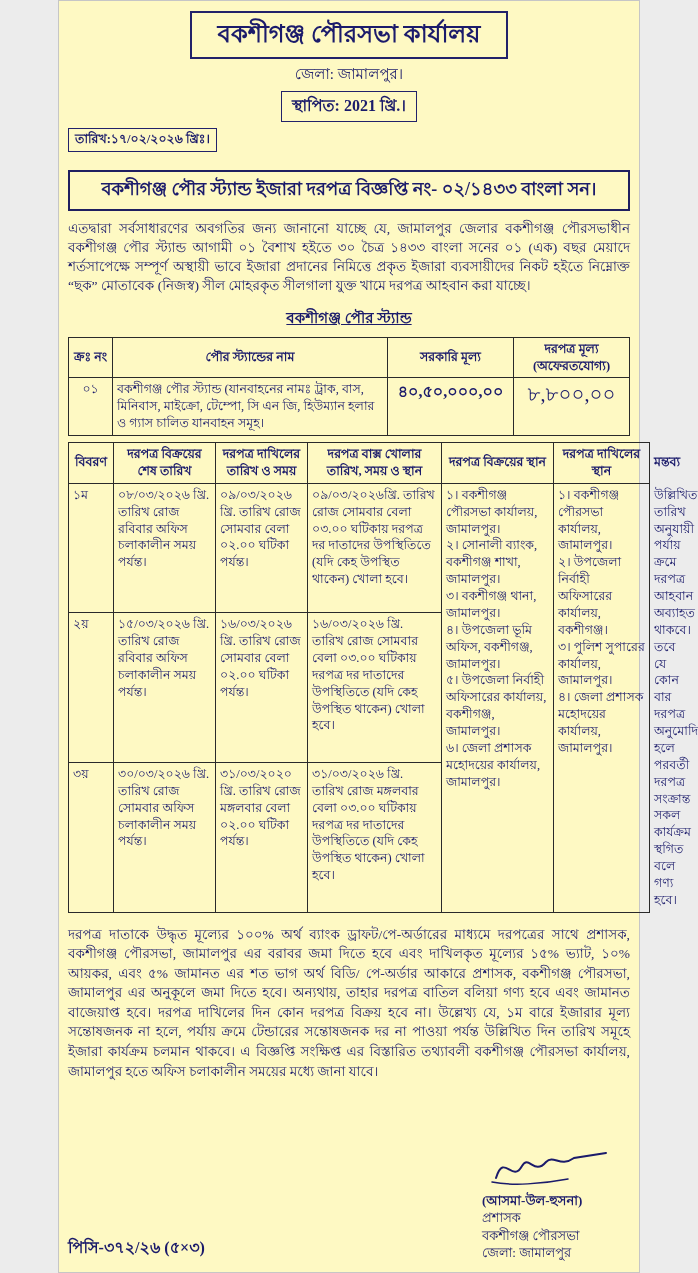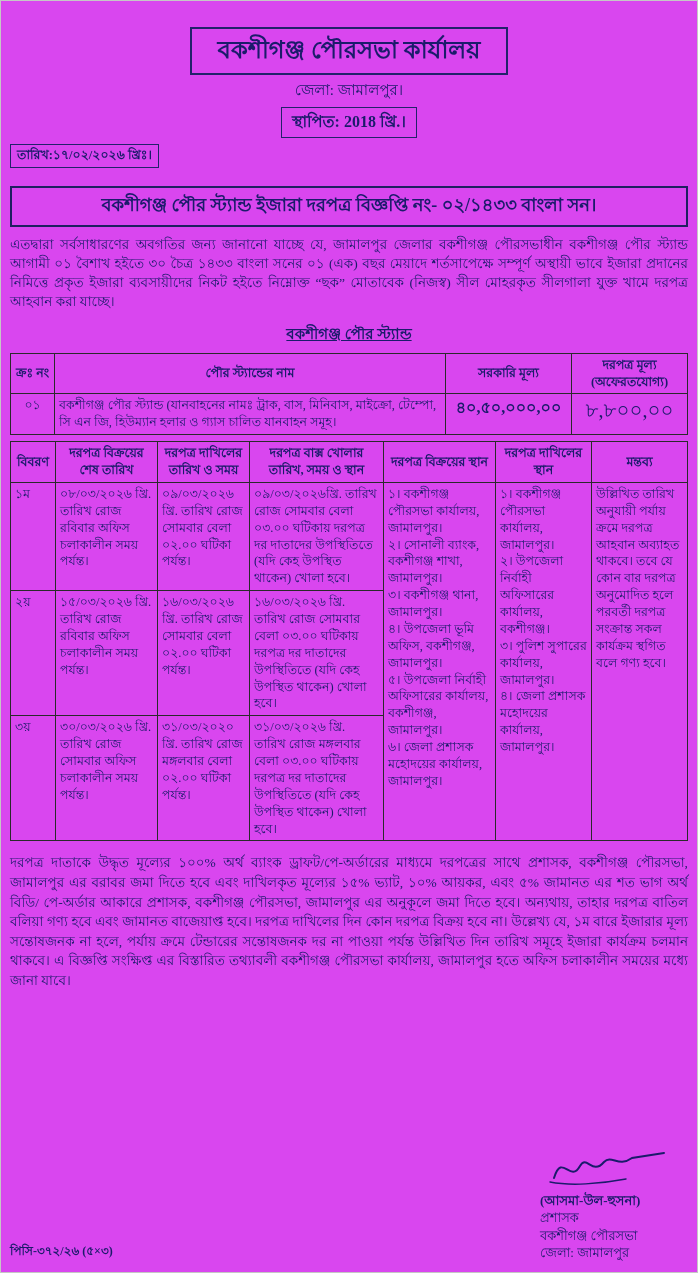--- a/index.html
+++ b/index.html
@@ -1,20 +1,20 @@
 <!DOCTYPE html>
 <html lang="bn"><head>
 <meta charset="utf-8">
 <style>
   * { margin:0; padding:0; box-sizing:border-box; }
   html,body { background:#ececec; }
   body { font-family:"Liberation Serif", serif; }
   .page {
-    width:698px; min-height:1273px; margin:0 auto; background:#d946ef;
-    color:#1b1b6b; padding:26px 9px 10px; border:1px solid #c6c6c6;
+    width:582px; min-height:1273px; margin:0 auto; background:#fef9c3;
+    color:#1b1b6b; padding:10px 9px 10px; border:1px solid #c6c6c6;
     display:flex; flex-direction:column;
   }
   .center { text-align:center; }
   .header-title {
     display:inline-block; border:2px solid #22226a; padding:2px 26px;
     font-size:24px; font-weight:bold;
   }
   .header-district { font-size:15px; margin-top:3px; }
   .header-established {
     display:inline-block; border:1.5px solid #22226a; padding:1px 10px;
@@ -45,34 +45,34 @@
   .t2 col.c1 { width:45px; } .t2 col.c2 { width:102px; }
   .t2 col.c3 { width:92px; }  .t2 col.c4 { width:134px; }
   .t2 col.c5 { width:112px; } .t2 col.c6 { width:96px; }
   .t2 col.c7 { width:auto; }
   .terms { font-size:13.5px; line-height:1.45; text-align:justify; margin-top:12px; }
   .authority { font-size:13.5px; line-height:1.45; margin-top:10px; }
   .bottom-row {
     margin-top:auto; display:flex; justify-content:space-between; align-items:flex-end;
     padding-top:14px;
   }
-  .print-code { font-size:12px; font-weight:bold;text-align:center; }
+  .print-code { font-size:16px; font-weight:bold;text-align:center; }
   .sign-block { text-align:left; font-size:13px; line-height:1.35; padding-right:18px; }
   .sign-mark { display:block; margin:0 auto 2px; }
   .sign-name { font-weight:bold; }
 </style>
 </head>
 <body>
 
 <div class="page">
 
   <div class="center">
     <span class="header-title">বকশীগঞ্জ পৌরসভা কার্যালয়</span>
     <div class="header-district">জেলা: জামালপুর।</div>
-    <span class="header-established">স্থাপিত: 2018 খ্রি.।</span>
+    <span class="header-established">স্থাপিত: 2021 খ্রি.।</span>
   </div>
 
   <div class="memo-row">
     <span class="date-box">তারিখ:১৭/০২/২০২৬ খ্রিঃ।</span>
   </div>
 
   <div class="notice-box">বকশীগঞ্জ পৌর স্ট্যান্ড ইজারা দরপত্র বিজ্ঞপ্তি নং- ০২/১৪৩৩ বাংলা সন।</div>
 
   <p class="intro">এতদ্বারা সর্বসাধারণের অবগতির জন্য জানানো যাচ্ছে যে, জামালপুর জেলার বকশীগঞ্জ পৌরসভাধীন বকশীগঞ্জ পৌর স্ট্যান্ড আগামী ০১ বৈশাখ হইতে ৩০ চৈত্র ১৪৩৩ বাংলা সনের ০১ (এক) বছর মেয়াদে শর্তসাপেক্ষে সম্পূর্ণ অস্থায়ী ভাবে ইজারা প্রদানের নিমিত্তে প্রকৃত ইজারা ব্যবসায়ীদের নিকট হইতে নিম্নোক্ত “ছক” মোতাবেক (নিজস্ব) সীল মোহরকৃত সীলগালা যুক্ত খামে দরপত্র আহবান করা যাচ্ছে।</p>
 

